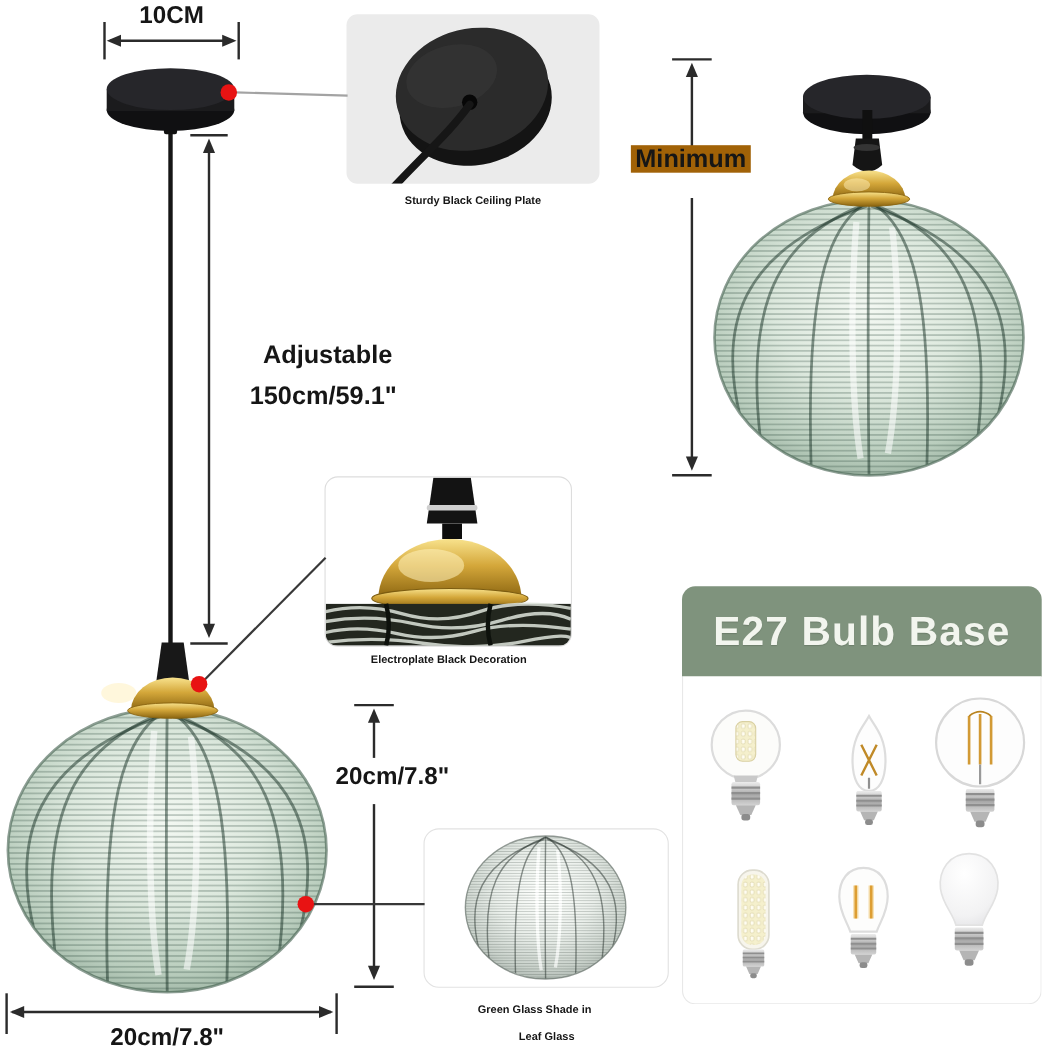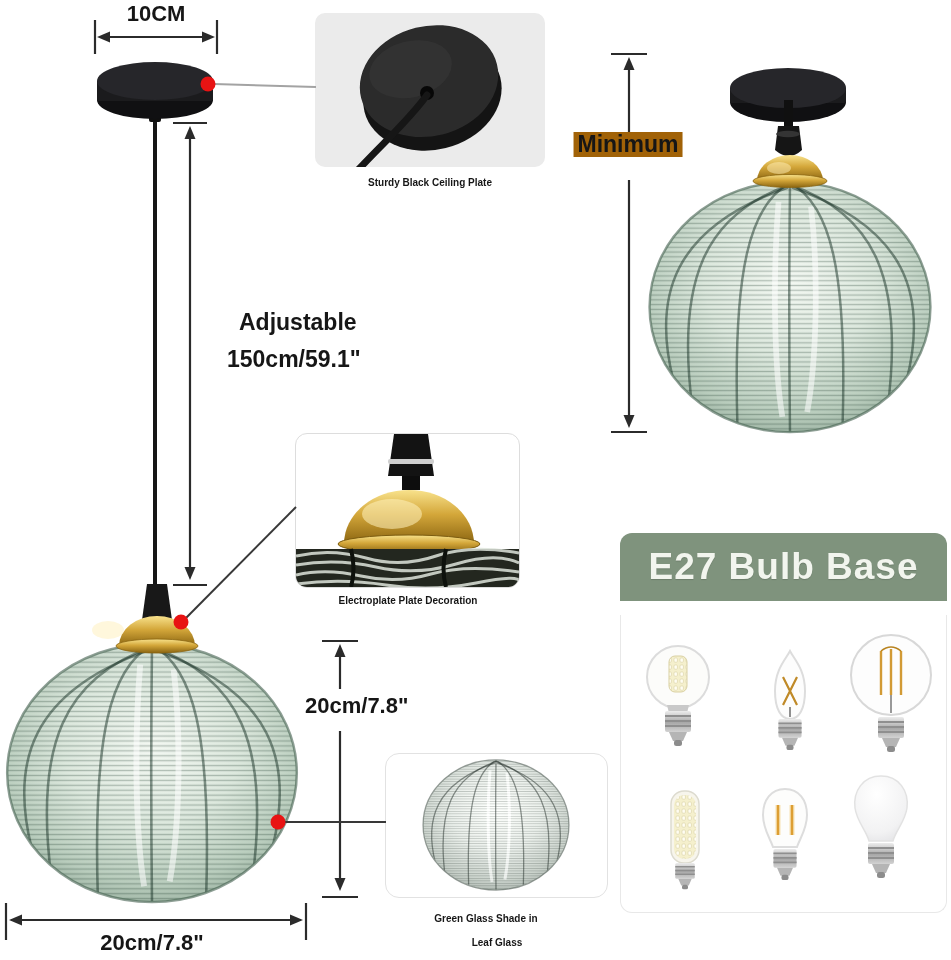--- a/index.html
+++ b/index.html
@@ -27,21 +27,21 @@
   }
   #inset-gold {
     left:295px; top:433px; width:225px; height:155px;
     background:#ffffff; border:1px solid #ddd; border-radius:12px;
   }
   #inset-glass {
     left:385px; top:753px; width:223px; height:145px;
     background:#ffffff; border:1px solid #e2e2e2; border-radius:14px;
   }
   #bulb-header {
-    position:absolute; left:620px; top:533px; width:327px; height:68px;
+    position:absolute; left:620px; top:533px; width:327px; height:82px;
     background:#7f937d; border-radius:12px 12px 0 0;
     display:flex; align-items:center; justify-content:center;
   }
   #bulb-title {
     font-weight:700; font-size:37px; color:#f2f5ee; letter-spacing:1px;
     text-shadow:0 1px 1px rgba(0,0,0,0.15);
   }
   #bulb-body {
     position:absolute; left:620px; top:615px; width:327px; height:298px;
     background:#ffffff; border:1px solid #e8e8e8; border-top:none;
@@ -285,21 +285,21 @@
 
   <div class="label dim-lg centered" style="left:156px; top:2px;">10CM</div>
 
   <div class="label caption centered" style="left:430px; top:177px;">Sturdy Black Ceiling Plate</div>
 
   <div class="label dim centered" style="left:628px; top:132px; background:#a16207; padding:0 4px;">Minimum</div>
 
   <div class="label dim" style="left:227px; top:310px;margin-left:12px;">Adjustable</div>
   <div class="label dim" style="left:227px; top:347px;">150cm/59.1"</div>
 
-  <div class="label caption centered" style="left:408px; top:595px;">Electroplate Plate Decoration</div>
+  <div class="label caption centered" style="left:408px; top:595px;">Electroplate Black Decoration</div>
 
   <div class="label dim-lg" style="left:303px; top:694px; background:#fff; padding:0 2px;">20cm/7.8"</div>
 
   <div class="label dim-lg centered" style="left:152px; top:931px;">20cm/7.8"</div>
 
   <div class="label caption centered" style="left:486px; top:913px;">Green Glass Shade in</div>
   <div class="label caption centered" style="left:497px; top:937px;">Leaf Glass</div>
 
 </div>
 

